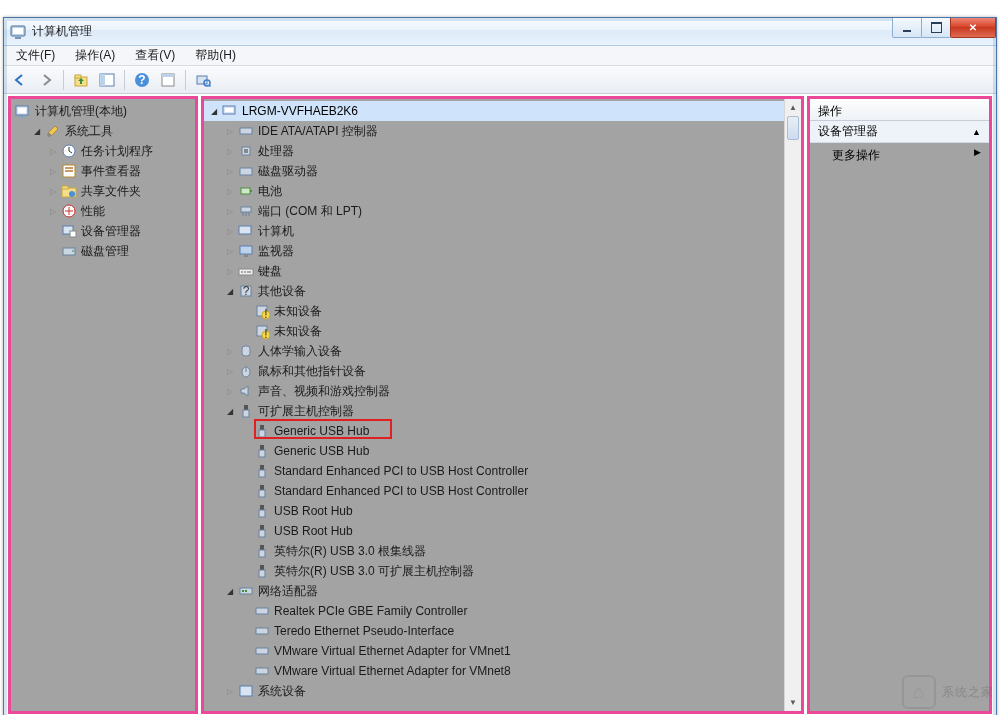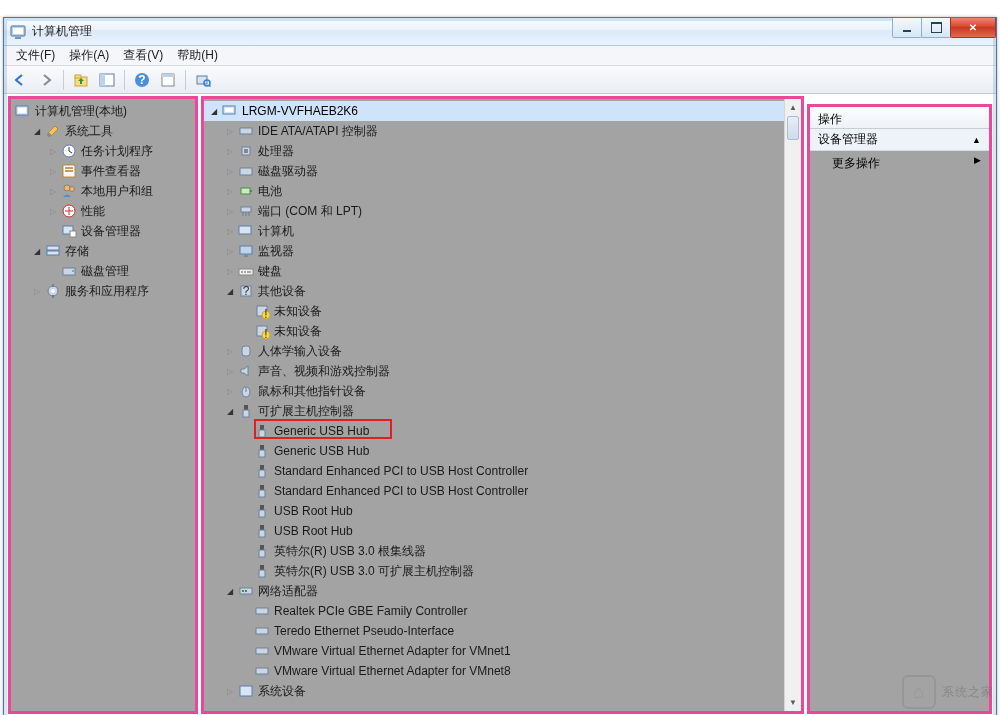--- a/index.html
+++ b/index.html
@@ -14,34 +14,34 @@
 .titlebar .t-icon { width:16px; height:16px; margin-right:6px; }
 .titlebar .t-title { color:#1a1a1a; }
 .winbtns { position:absolute; right:0; top:0; display:flex; }
 .winbtn { width:30px; height:20px; border:1px solid #8faecf; border-top:none; background:linear-gradient(#f4f8fd,#d7e6f6); display:flex; align-items:center; justify-content:center; font-size:10px; color:#2b3e57; border-radius:0 0 2px 2px; margin-left:-1px; }
 .winbtn.close { width:46px; background:linear-gradient(#f08576,#d9462b 45%,#c6361c 46%,#e06a52); color:#fff; border-color:#a23820; }
 .winbtn.min::before{content:"";display:block;width:8px;height:2px;background:#2b3e57;margin-top:6px;}
 .winbtn.max::before{content:"";display:block;width:9px;height:8px;border:1px solid #2b3e57;border-top-width:2px;}
 .winbtn.close::before{content:"✕";font-weight:bold;}
 
 
-.menubar { height:20px; display:flex; align-items:center; padding-left:6px; gap:2px; background:#f4f6f9; border-bottom:1px solid #d8dde4; }
+.menubar { height:20px; display:flex; align-items:center; padding-left:6px; gap:8px; background:#f4f6f9; border-bottom:1px solid #d8dde4; }
 .menuitem { padding:2px 6px; color:#1a1a1a; }
 
 
 .toolbar { height:28px; background:linear-gradient(#fafbfd,#e9edf3); border-bottom:1px solid #c7cdd6; display:flex; align-items:center; padding-left:4px; gap:2px; }
 .tbtn { width:24px; height:22px; display:flex; align-items:center; justify-content:center; border:1px solid transparent; border-radius:2px; }
 .tsep { width:1px; height:20px; background:#c7cdd6; margin:0 3px; }
 
 
 .body { position:absolute; top:78px; left:4px; right:4px; bottom:4px; display:flex; }
 .pane { border:3px solid #ec4899; background:#a3a3a3; overflow:auto; }
 .pane.left { width:190px; margin-right:3px; }
 .pane.mid { flex:1; margin-right:3px; position:relative; }
-.pane.right { width:185px; display:flex; flex-direction:column;margin-top:8px; }
+.pane.right { width:185px; display:flex; flex-direction:column; }
 
 
 .tree { padding:2px 0; }
 .node { display:flex; align-items:center; height:20px; white-space:nowrap; cursor:default; }
 .twist { width:12px; height:12px; margin-right:2px; display:flex; align-items:center; justify-content:center; font-size:9px; color:#5b5b5b; }
 .twist.open::before{content:"◢";font-size:8px;color:#333;}
 .twist.closed::before{content:"▷";font-size:8px;color:#888;}
 .ticon { width:16px; height:16px; margin-right:4px; flex-shrink:0; }
 .label { color:#1a1a1a; }
 .node.sel { background:#cfe4fa; }
@@ -188,26 +188,26 @@
                 <rect x="4" y="4" width="8" height="2" fill="#c96"></rect>
                 <rect x="4" y="7" width="8" height="2" fill="#c96"></rect>
               </svg>
             </span>
             <span class="label">事件查看器</span>
           </div>
         <div class="node ind3">
             <span class="twist closed"></span>
             <span class="ticon">
               <svg viewBox="0 0 16 16">
-                <circle cx="6" cy="5" r="3" fill="#e8b988" stroke="#a47a4a"></circle>
-                <path d="M2 14 Q6 9 10 14 Z" fill="#4a8fd9"></path>
-                <circle cx="11" cy="6" r="2.5" fill="#e8b988" stroke="#a47a4a"></circle>
-              </svg>
-            </span>
-            <span class="label">本地用户和组</span>
+                <rect x="1" y="5" width="14" height="9" fill="#f6dd8a" stroke="#c9a63a"></rect>
+                <rect x="1" y="3" width="6" height="3" fill="#f6dd8a" stroke="#c9a63a"></rect>
+                <circle cx="11" cy="11" r="3" fill="#4a8fd9"></circle>
+              </svg>
+            </span>
+            <span class="label">共享文件夹</span>
           </div>
         <div class="node ind3">
             <span class="twist closed"></span>
             <span class="ticon">
               <svg viewBox="0 0 16 16">
                 <circle cx="8" cy="8" r="6" fill="#fff" stroke="#c4312b"></circle>
                 <path d="M4 8 L12 8 M8 4 L8 12" stroke="#c4312b"></path>
               </svg>
             </span>
             <span class="label">性能</span>
@@ -215,51 +215,29 @@
         <div class="node ind3">
             <span class="twist"></span>
             <span class="ticon">
               <svg viewBox="0 0 16 16">
                 <rect x="2" y="3" width="10" height="8" fill="#d8e4f1" stroke="#5a7fae"></rect>
                 <rect x="9" y="8" width="6" height="6" fill="#fff" stroke="#888"></rect>
               </svg>
             </span>
             <span class="label">设备管理器</span>
           </div>
-        <div class="node ind2">
-            <span class="twist open"></span>
-            <span class="ticon">
-              <svg viewBox="0 0 16 16">
-                <rect x="2" y="3" width="12" height="4" fill="#d8e4f1" stroke="#5a7fae"></rect>
-                <rect x="2" y="8" width="12" height="4" fill="#d8e4f1" stroke="#5a7fae"></rect>
-              </svg>
-            </span>
-            <span class="label">存储</span>
-          </div>
         <div class="node ind3">
             <span class="twist"></span>
             <span class="ticon">
               <svg viewBox="0 0 16 16">
                 <rect x="2" y="5" width="12" height="7" fill="#ccd6e2" stroke="#6a829e"></rect>
                 <circle cx="12" cy="8" r="1" fill="#5a7"></circle>
               </svg>
             </span>
             <span class="label">磁盘管理</span>
-          </div>
-        <div class="node ind2">
-            <span class="twist closed"></span>
-            <span class="ticon">
-              <svg viewBox="0 0 16 16">
-                <circle cx="8" cy="8" r="5" fill="#ccd6e2" stroke="#6a829e"></circle>
-                <circle cx="8" cy="8" r="2" fill="#fff"></circle>
-                <rect x="7" y="1" width="2" height="3" fill="#6a829e"></rect>
-                <rect x="7" y="12" width="2" height="3" fill="#6a829e"></rect>
-              </svg>
-            </span>
-            <span class="label">服务和应用程序</span>
           </div>
       </div>
     </div>
 
     <div class="pane mid">
       <div class="tree" style="">
         <div class="node ind1 sel">
             <span class="twist open"></span>
             <span class="ticon">
               <svg viewBox="0 0 16 16">
@@ -386,34 +364,34 @@
               <svg viewBox="0 0 16 16">
                 <rect x="4" y="3" width="8" height="10" rx="3" fill="#ccd6e2" stroke="#6a829e"></rect>
               </svg>
             </span>
             <span class="label">人体学输入设备</span>
           </div>
         <div class="node ind2">
             <span class="twist closed"></span>
             <span class="ticon">
               <svg viewBox="0 0 16 16">
-                <path d="M3 6 L6 6 L10 3 L10 13 L6 10 L3 10 Z" fill="#ccd6e2" stroke="#6a829e"></path>
-              </svg>
-            </span>
-            <span class="label">声音、视频和游戏控制器</span>
-          </div>
-        <div class="node ind2">
-            <span class="twist closed"></span>
-            <span class="ticon">
-              <svg viewBox="0 0 16 16">
                 <ellipse cx="8" cy="9" rx="4" ry="5" fill="#ccd6e2" stroke="#6a829e"></ellipse>
                 <line x1="8" y1="4" x2="8" y2="9" stroke="#6a829e"></line>
               </svg>
             </span>
             <span class="label">鼠标和其他指针设备</span>
+          </div>
+        <div class="node ind2">
+            <span class="twist closed"></span>
+            <span class="ticon">
+              <svg viewBox="0 0 16 16">
+                <path d="M3 6 L6 6 L10 3 L10 13 L6 10 L3 10 Z" fill="#ccd6e2" stroke="#6a829e"></path>
+              </svg>
+            </span>
+            <span class="label">声音、视频和游戏控制器</span>
           </div>
         <div class="node ind2">
             <span class="twist open"></span>
             <span class="ticon">
               <svg viewBox="0 0 16 16">
                 <rect x="6" y="2" width="4" height="5" fill="#555"></rect>
                 <rect x="5" y="7" width="6" height="7" fill="#ccd6e2" stroke="#6a829e"></rect>
               </svg>
             </span>
             <span class="label">可扩展主机控制器</span>

